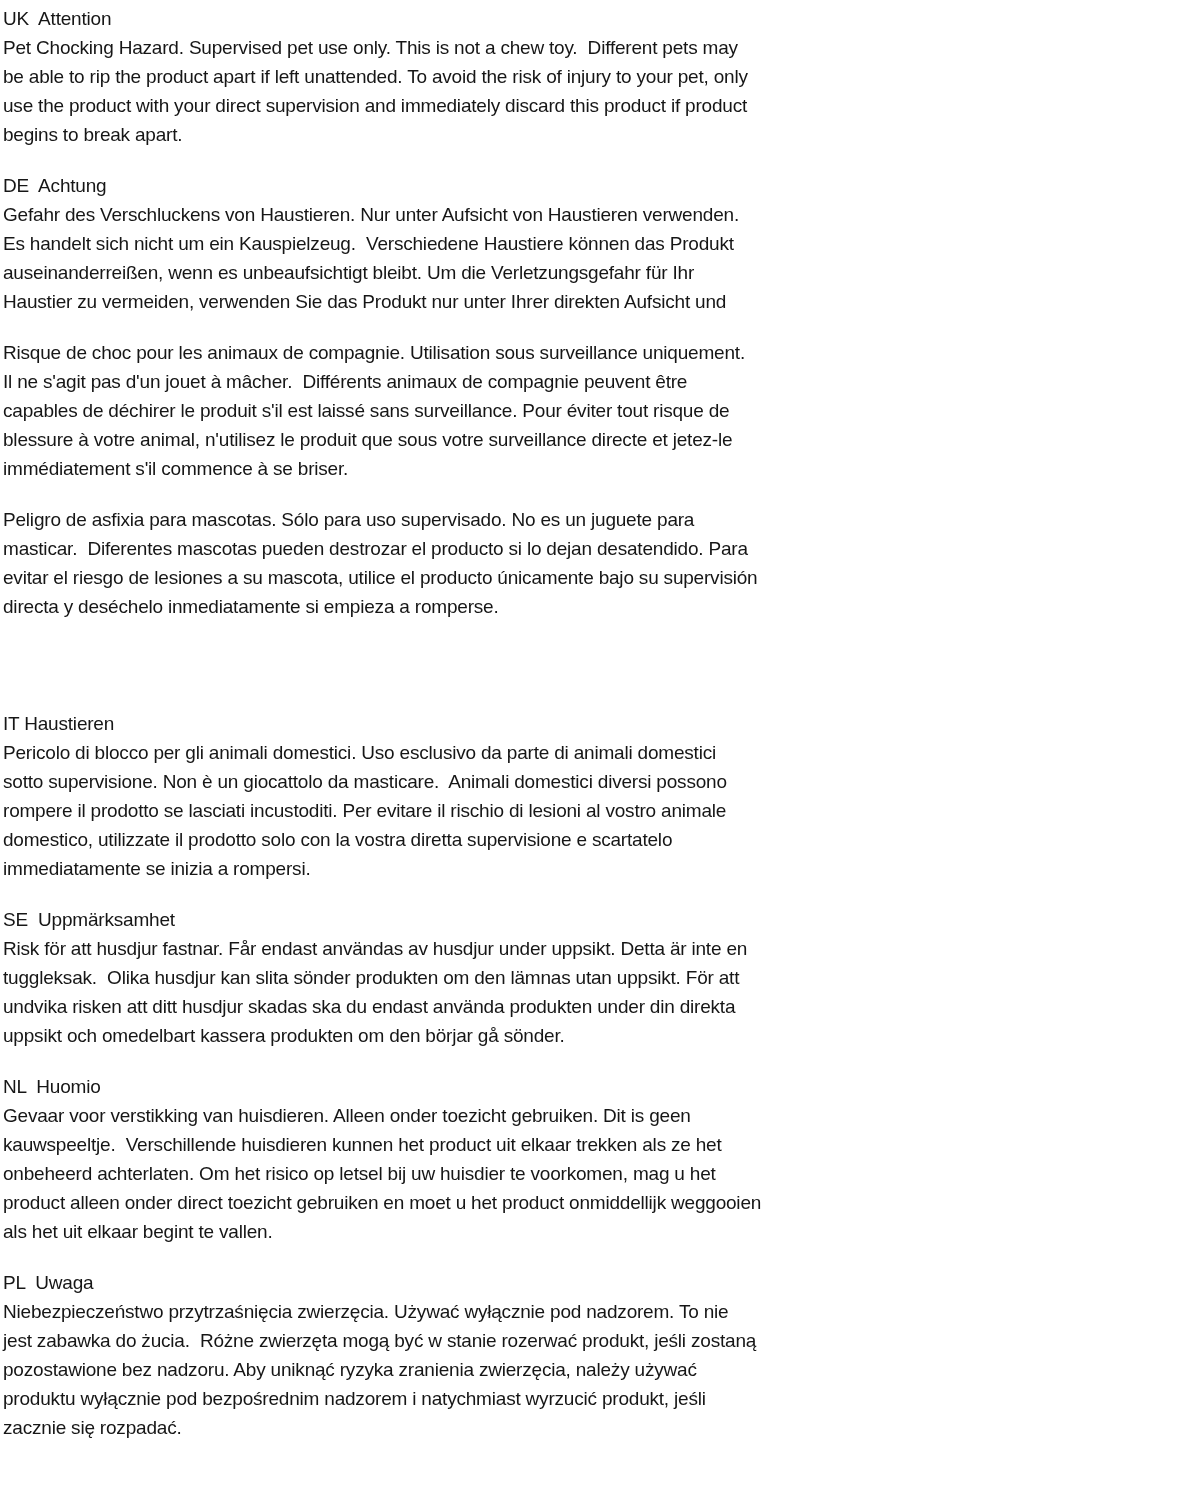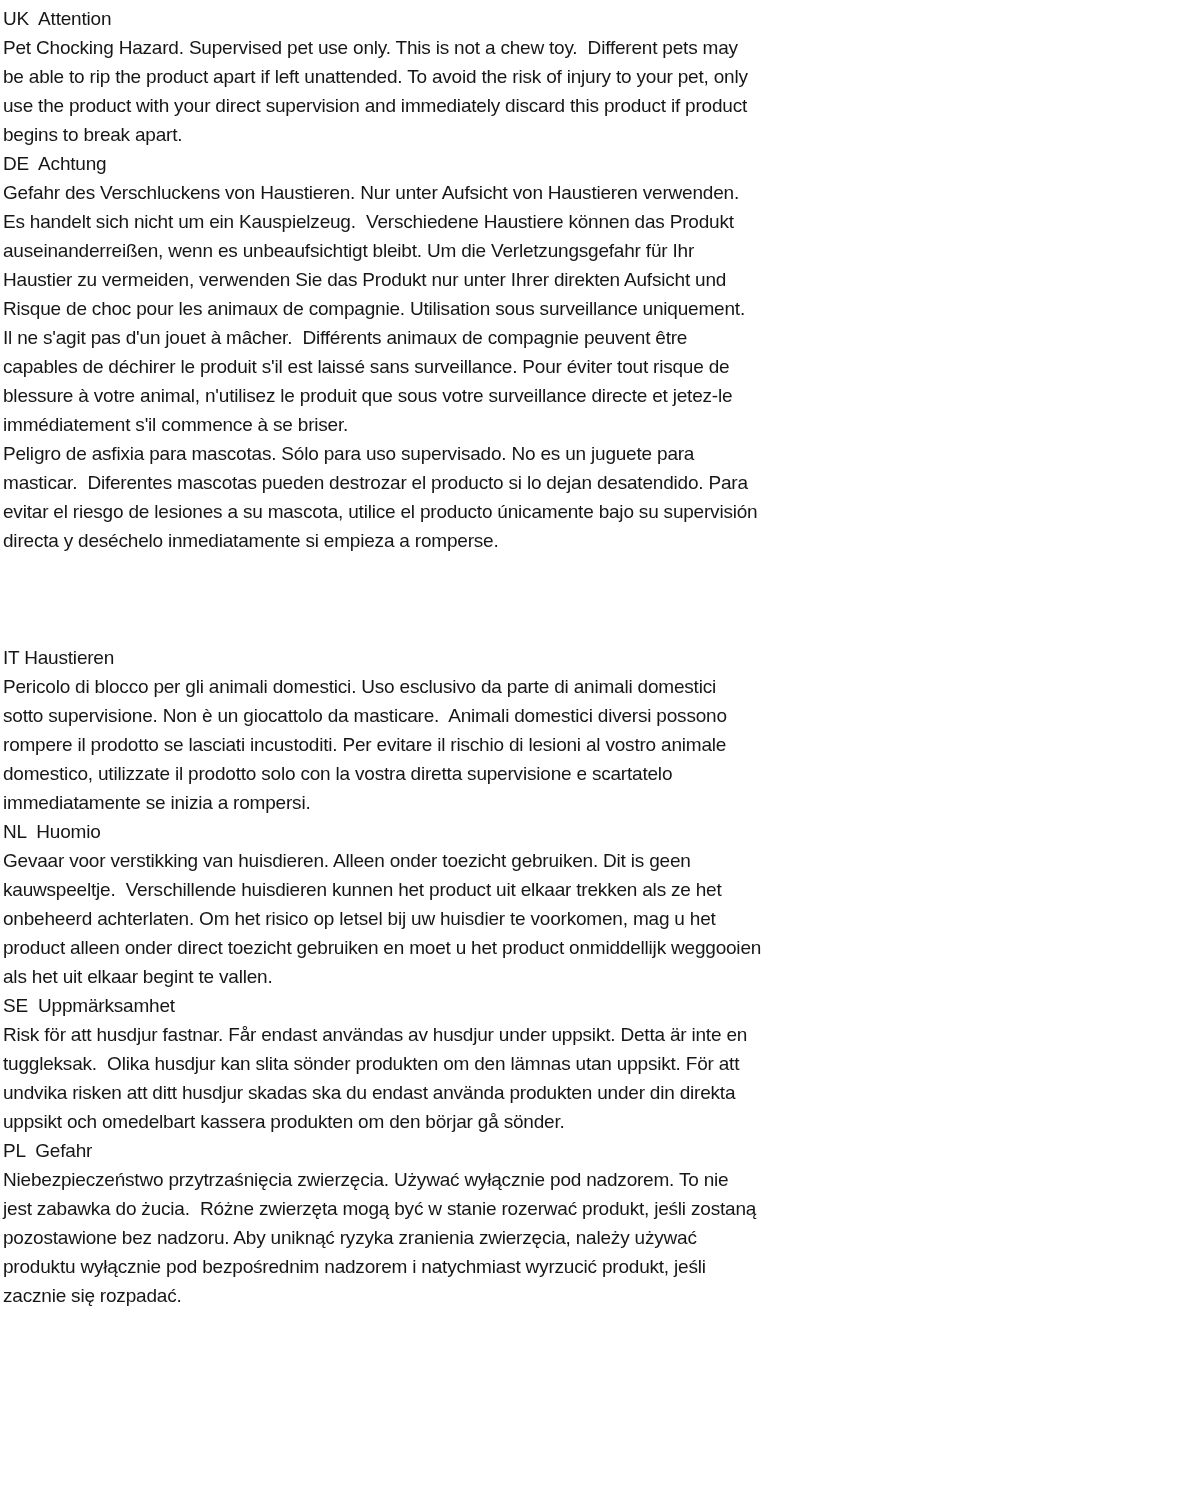--- a/index.html
+++ b/index.html
@@ -16,20 +16,21 @@
     font-family: "Liberation Sans", "DejaVu Sans", sans-serif;
     color: #161616;
   }
   .doc {
     width: 100%;
   }
   .warn-section {
     margin: 0;
   }
   .warn-section + .warn-section {
+    margin-top: 22px;
   }
   .warn-section.gap-large {
     margin-top: 88px;
   }
   .warn-heading,
   .warn-body {
     font-size: 19px;
     line-height: 29px;
     font-weight: 400;
     white-space: pre;   
@@ -75,38 +76,38 @@
   <section class="warn-section gap-large">
     <div class="warn-heading">IT Haustieren</div>
     <div class="warn-body">Pericolo di blocco per gli animali domestici. Uso esclusivo da parte di animali domestici
 sotto supervisione. Non è un giocattolo da masticare.  Animali domestici diversi possono
 rompere il prodotto se lasciati incustoditi. Per evitare il rischio di lesioni al vostro animale
 domestico, utilizzate il prodotto solo con la vostra diretta supervisione e scartatelo
 immediatamente se inizia a rompersi.</div>
   </section>
 
   <section class="warn-section">
+    <div class="warn-heading">SE  Uppmärksamhet</div>
+    <div class="warn-body">Risk för att husdjur fastnar. Får endast användas av husdjur under uppsikt. Detta är inte en
+tuggleksak.  Olika husdjur kan slita sönder produkten om den lämnas utan uppsikt. För att
+undvika risken att ditt husdjur skadas ska du endast använda produkten under din direkta
+uppsikt och omedelbart kassera produkten om den börjar gå sönder.</div>
+  </section>
+
+  <section class="warn-section">
     <div class="warn-heading">NL  Huomio</div>
     <div class="warn-body">Gevaar voor verstikking van huisdieren. Alleen onder toezicht gebruiken. Dit is geen
 kauwspeeltje.  Verschillende huisdieren kunnen het product uit elkaar trekken als ze het
 onbeheerd achterlaten. Om het risico op letsel bij uw huisdier te voorkomen, mag u het
 product alleen onder direct toezicht gebruiken en moet u het product onmiddellijk weggooien
 als het uit elkaar begint te vallen.</div>
   </section>
 
   <section class="warn-section">
-    <div class="warn-heading">SE  Uppmärksamhet</div>
-    <div class="warn-body">Risk för att husdjur fastnar. Får endast användas av husdjur under uppsikt. Detta är inte en
-tuggleksak.  Olika husdjur kan slita sönder produkten om den lämnas utan uppsikt. För att
-undvika risken att ditt husdjur skadas ska du endast använda produkten under din direkta
-uppsikt och omedelbart kassera produkten om den börjar gå sönder.</div>
-  </section>
-
-  <section class="warn-section">
-    <div class="warn-heading">PL  Gefahr</div>
+    <div class="warn-heading">PL  Uwaga</div>
     <div class="warn-body">Niebezpieczeństwo przytrzaśnięcia zwierzęcia. Używać wyłącznie pod nadzorem. To nie
 jest zabawka do żucia.  Różne zwierzęta mogą być w stanie rozerwać produkt, jeśli zostaną
 pozostawione bez nadzoru. Aby uniknąć ryzyka zranienia zwierzęcia, należy używać
 produktu wyłącznie pod bezpośrednim nadzorem i natychmiast wyrzucić produkt, jeśli
 zacznie się rozpadać.</div>
   </section>
 
 </div>
 
 </body></html>

